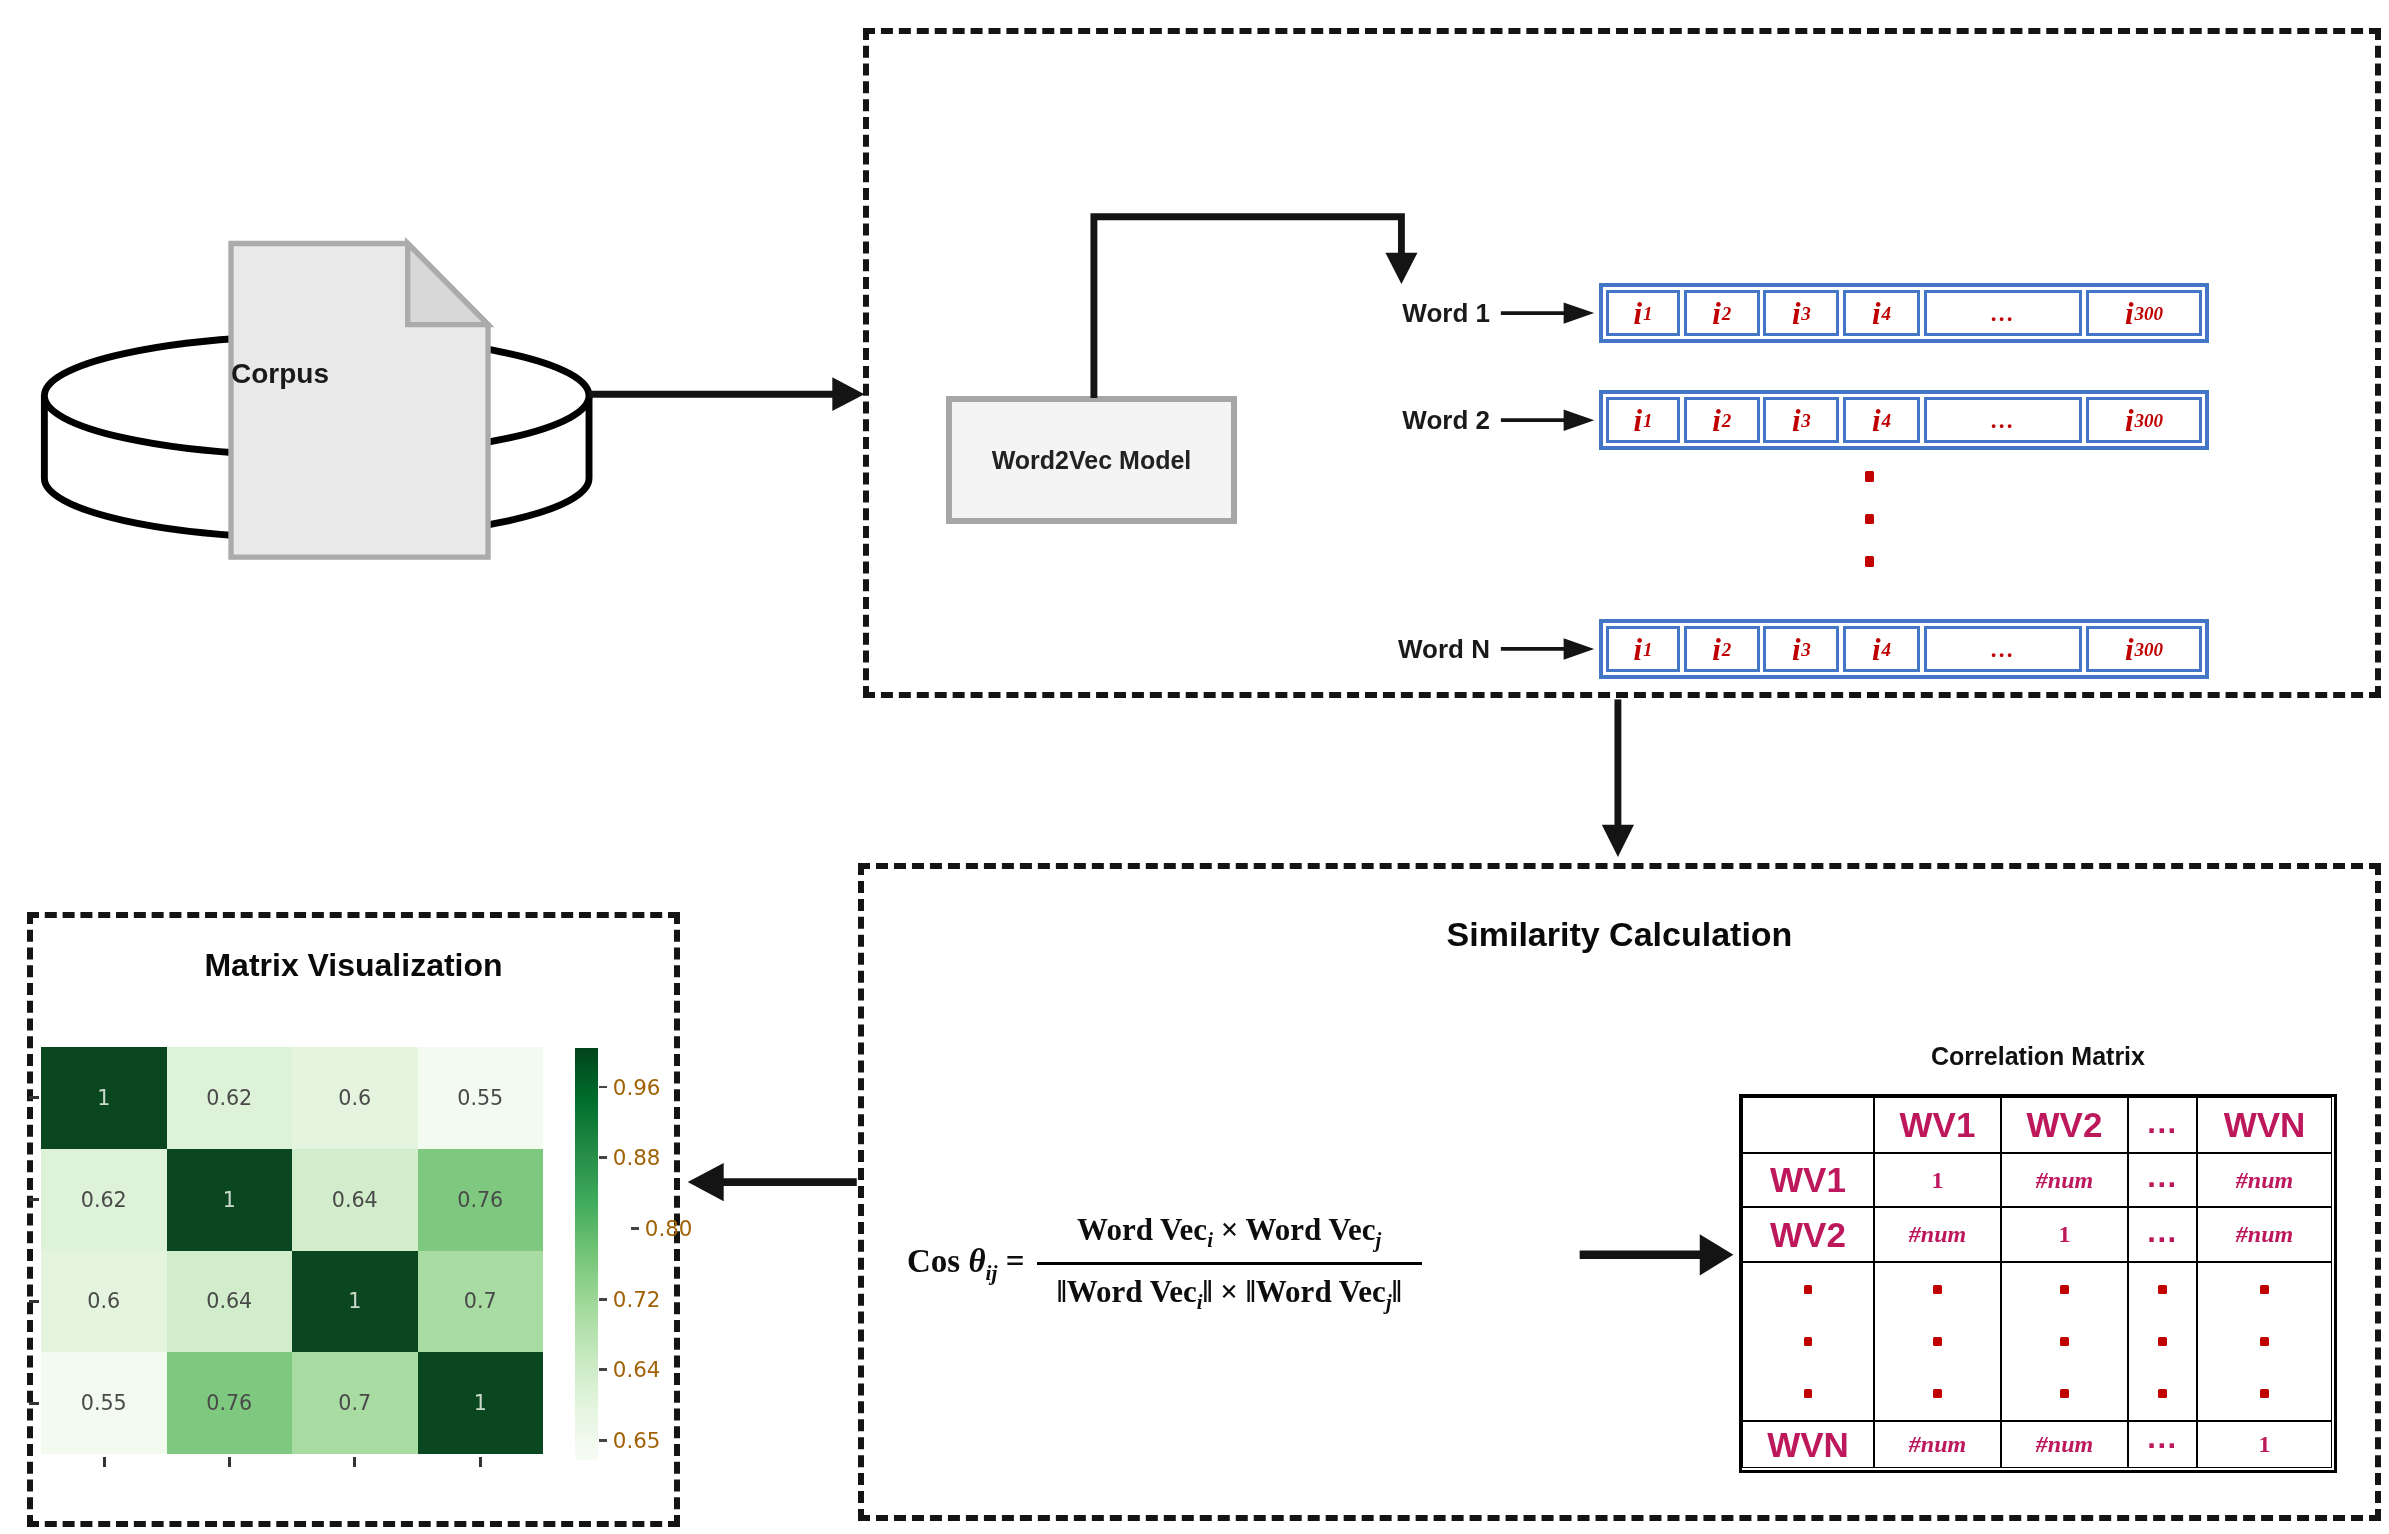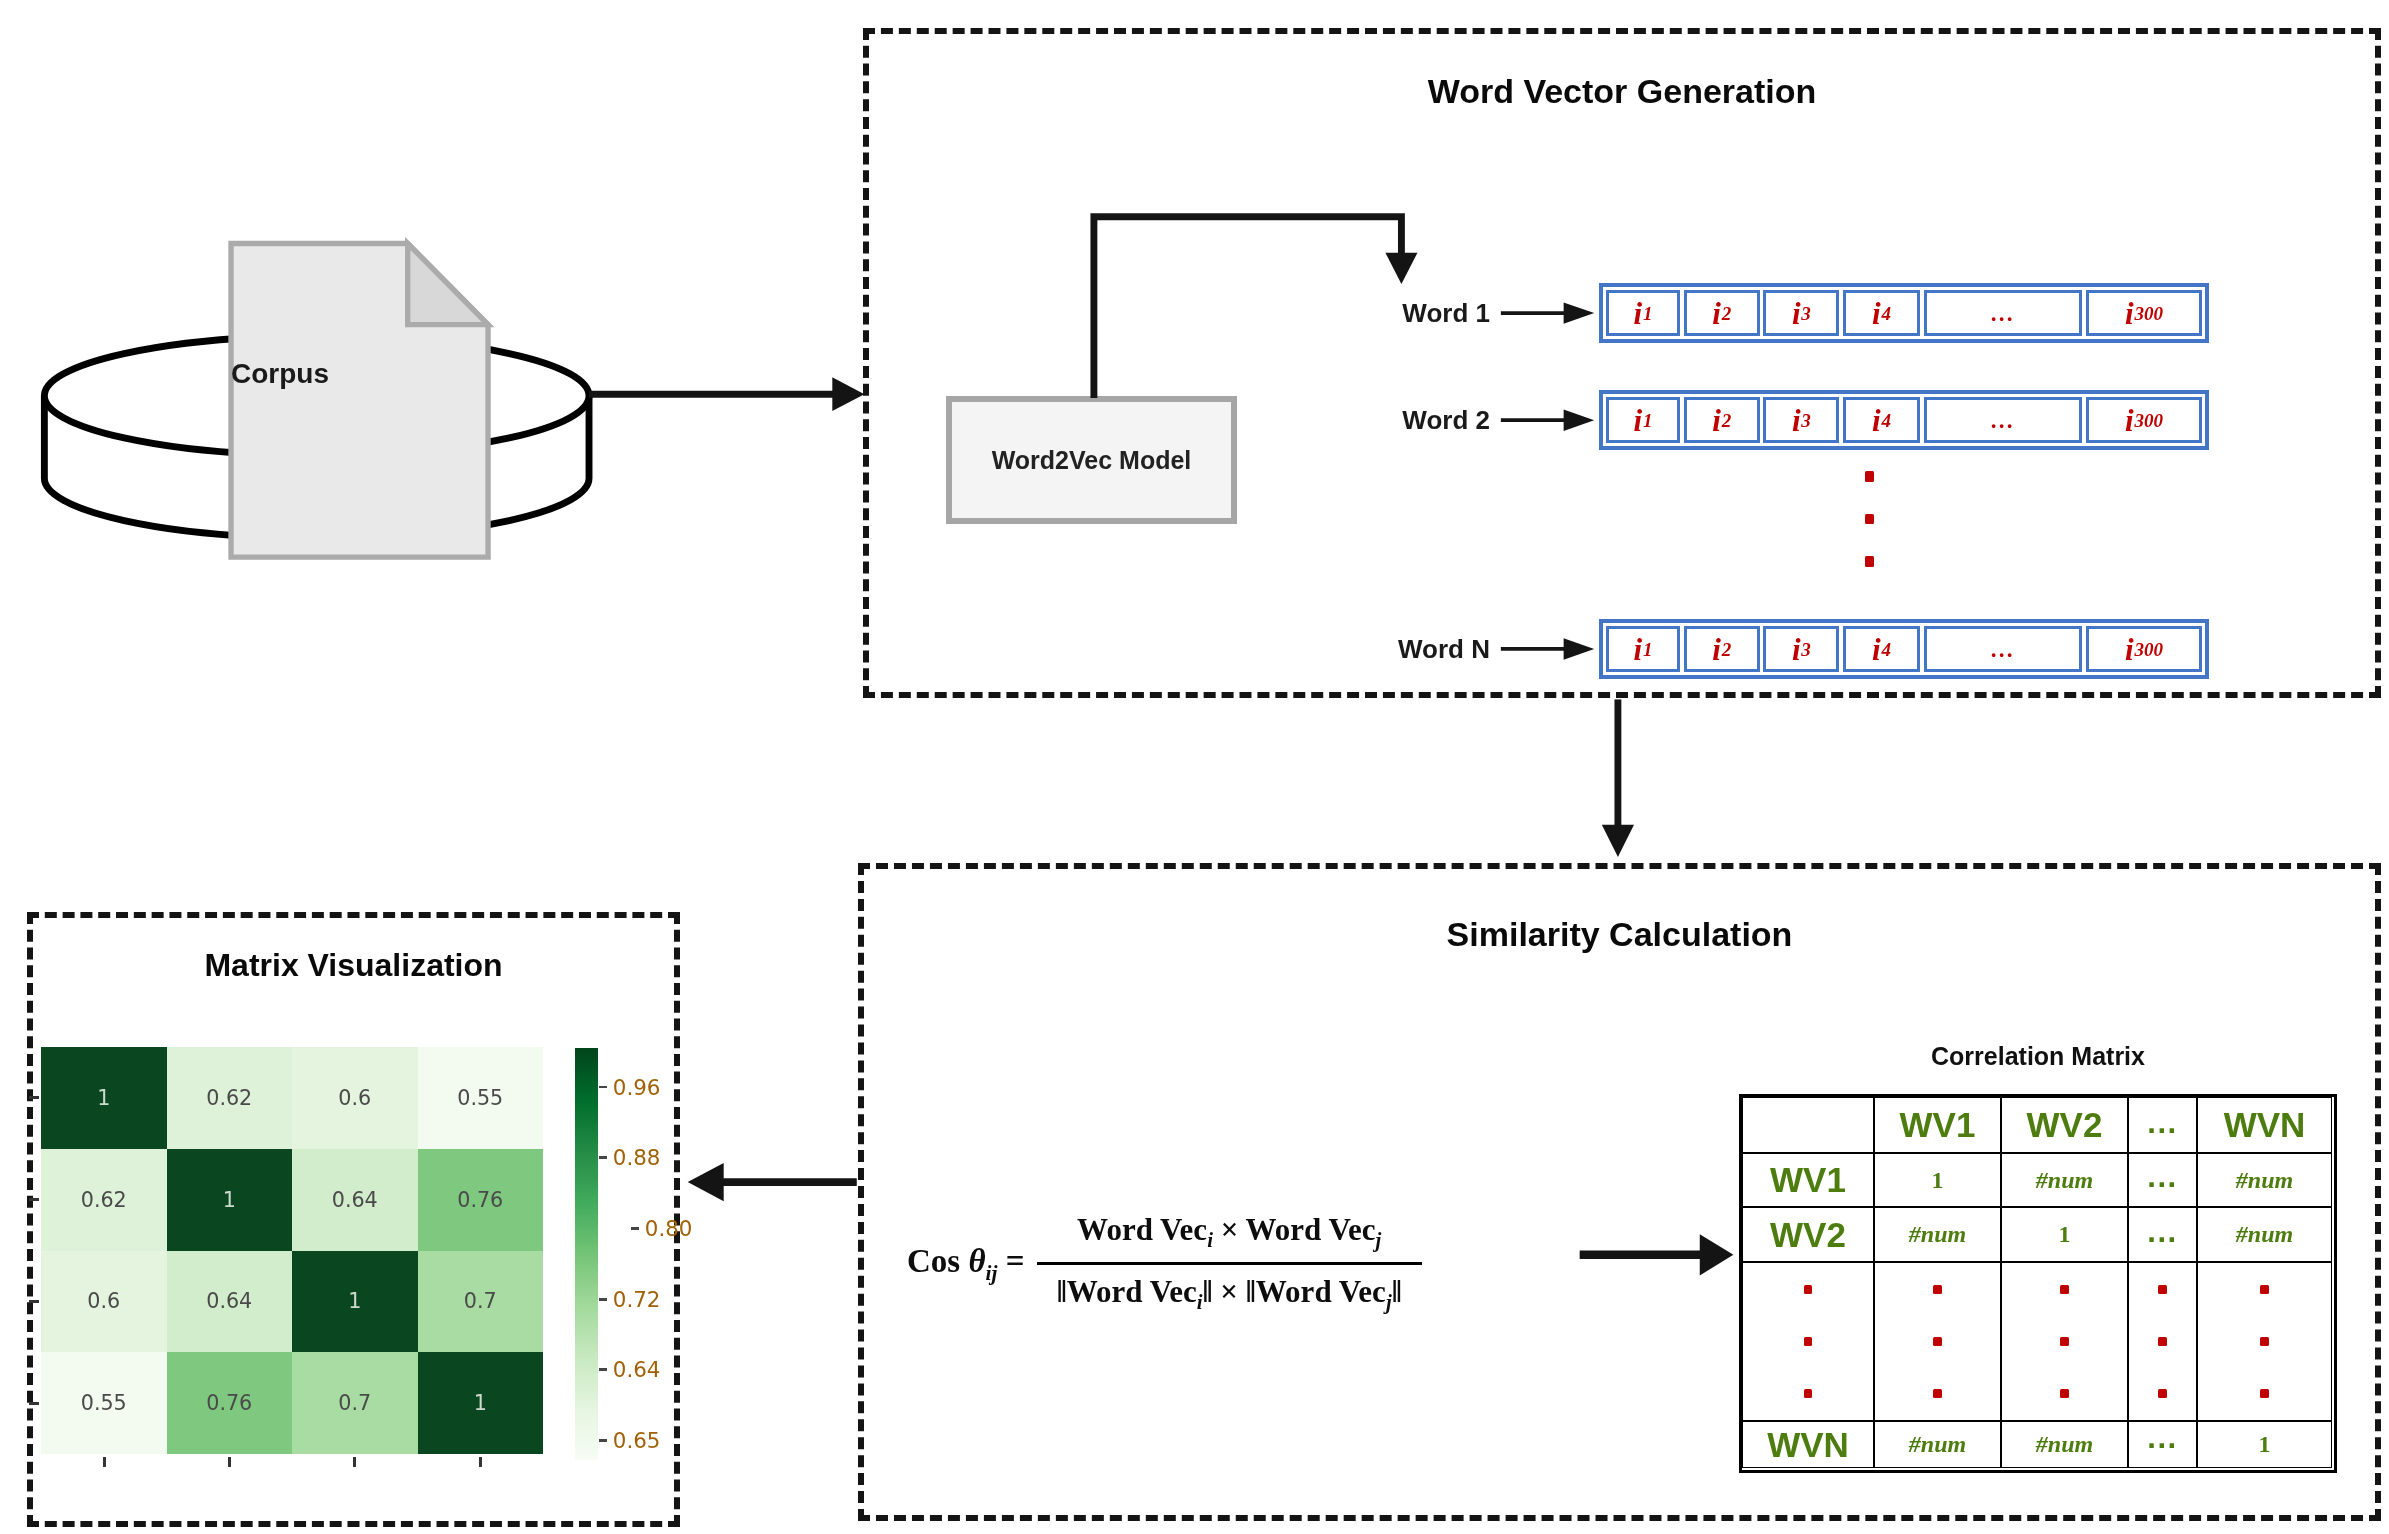--- a/index.html
+++ b/index.html
@@ -64,21 +64,21 @@
   .f-num sub, .f-den sub { font-size:20.7px; font-style:italic; }
 
   
   #corr-caption { position:absolute; left:1739px; top:1042px; width:598px; text-align:center;
     font-size:25px; font-weight:bold; color:#111; z-index:3; }
   #corr-table { position:absolute; left:1739px; top:1094px; width:598px; height:379px;
     box-sizing:border-box; border:3.8px solid #000; background:#fff; display:grid;
     grid-template-columns:132px 127px 127px 69px 135px;
     grid-template-rows:56px 54px 55px 159px 47px; z-index:3; }
   .ct-cell { border:1.5px solid #000; display:flex; align-items:center; justify-content:center;
-    color:#4d7c0f; overflow:hidden;text-align:right; }
+    color:#be185d; overflow:hidden;text-align:right; }
   .ct-head { font-weight:bold; font-size:35px; font-family:"Liberation Sans",sans-serif; }
   .ct-num  { font-family:"Liberation Serif",serif; font-weight:bold; font-style:italic; font-size:24px; }
   .ct-one  { font-style:normal; }
   .ct-ell, .ct-ell2 { font-weight:bold; font-size:31px; letter-spacing:1.5px;
     align-items:flex-end; padding-bottom:10.7px; box-sizing:border-box; }
   .ct-dots { flex-direction:column; gap:43px; }
   .ct-dots .rdot { width:8.4px; height:9.2px; }
 
   
   #heatmap { position:absolute; left:41px; top:1047px; width:502px; height:407px;
@@ -114,21 +114,20 @@
       <path d="M533,318 V424 H638 Z" fill="#d8d8d8" stroke="#ababab" stroke-width="7"></path>
     </g>
   </svg>
 
   <div id="corpus-label">Corpus</div>
 
   <div id="box-wvg" class="dashed-box"></div>
   <div id="box-sim" class="dashed-box"></div>
   <div id="box-viz" class="dashed-box"></div>
 
-  <div id="t-wvg" class="btitle">Word Vector Generation</div>
   <div id="t-sim" class="btitle">Similarity Calculation</div>
   <div id="t-viz" class="btitle">Matrix Visualization</div>
 
   <div id="w2v">
     <span>Word2Vec Model</span>
   </div>
 
   <div id="vector-rows" class="layer">
       <div class="word-label" style="top: 283px;">Word 1</div>
       <div class="vec-row" style="top: 283px;">

